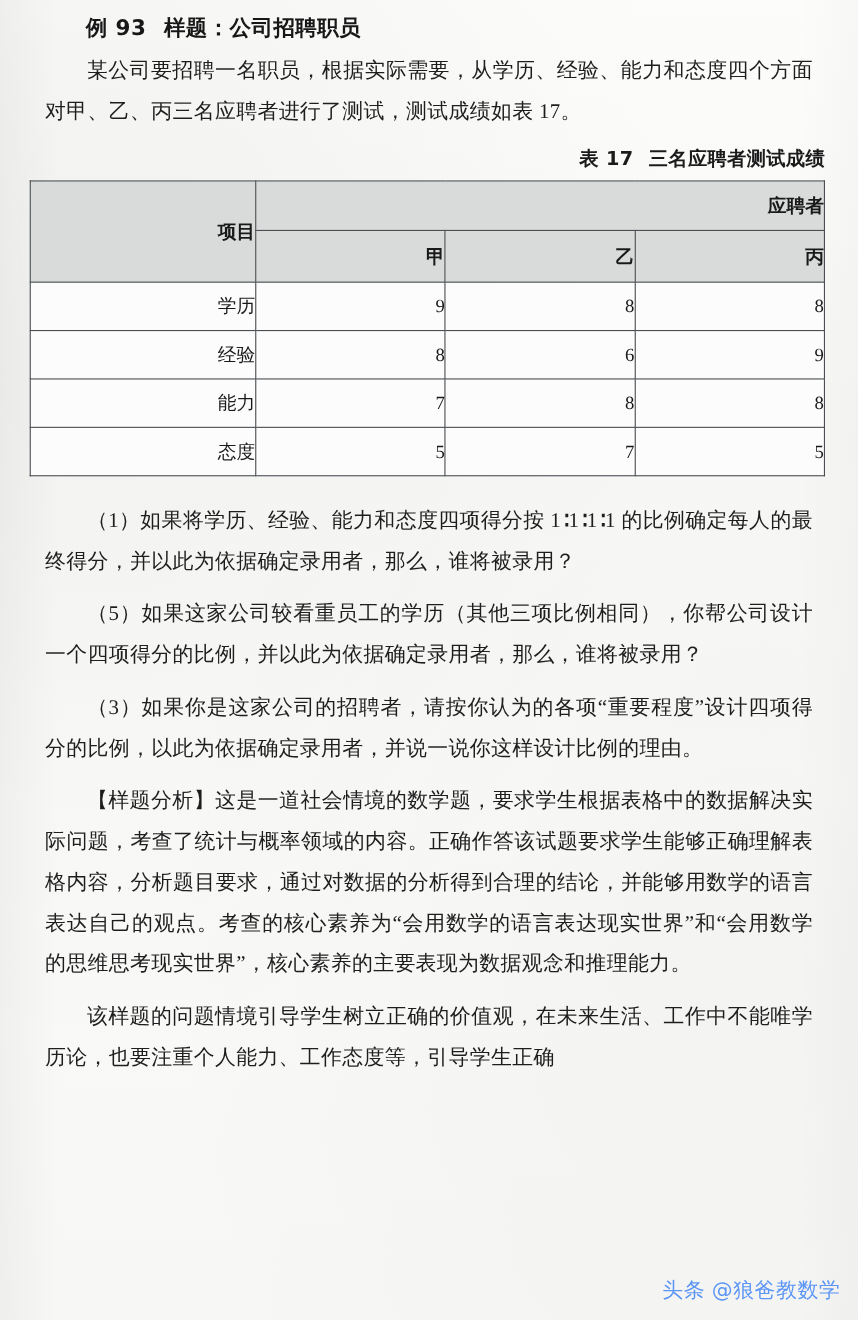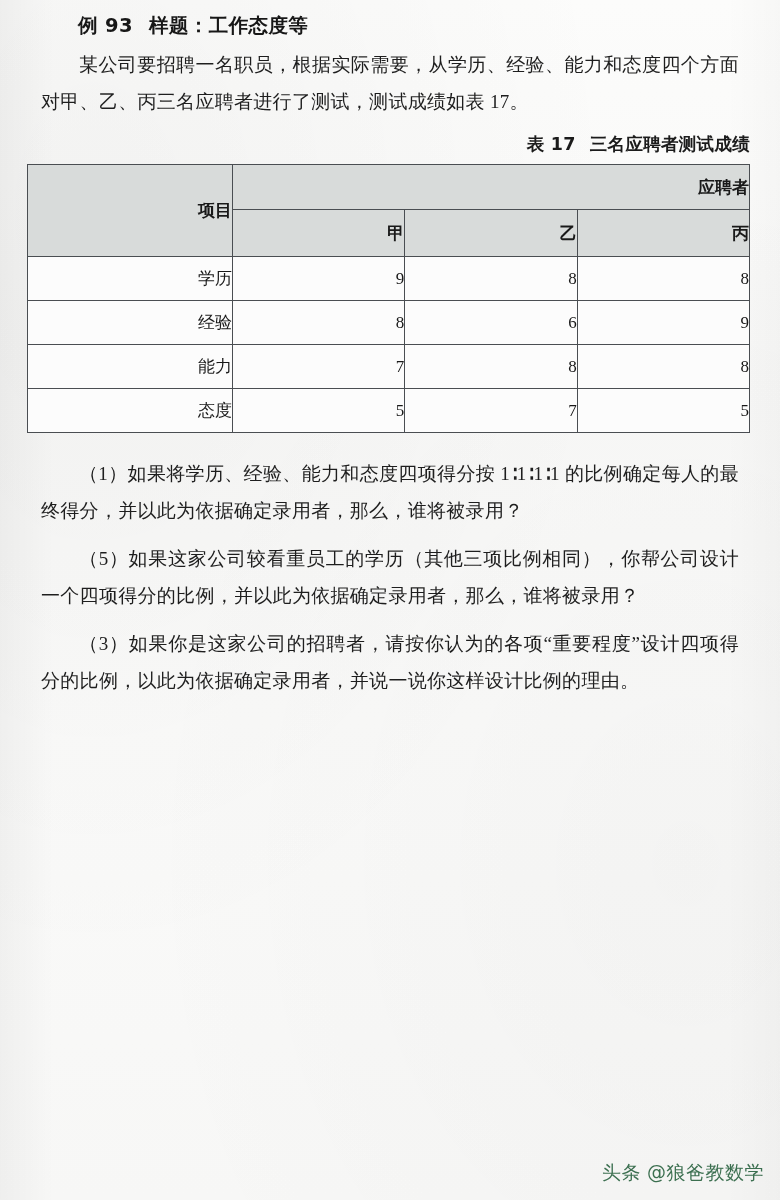--- a/index.html
+++ b/index.html
@@ -114,37 +114,37 @@
 
   .q-block { margin-top: 2px; }
   .analysis { margin-top: 2px; }
 
   .watermark {
     position: absolute;
     right: 16px;
     bottom: 14px;
     font-size: 19px;
     font-family: "DejaVu Sans", "Liberation Sans", sans-serif;
-    color: #14532d;
+    color: #3b82f6;
     opacity: 0.82;
     letter-spacing: 0.5px;
     z-index: 5;
     white-space: nowrap;
   }
   .watermark .wm-src { margin-right: 6px; }
 </style>
 </head>
 <body>
 
 <div class="page"></div>
 
 <div class="content">
 
   <h1 class="title">
-    <span class="num">例 93</span><span>样题：工作态度等</span>
+    <span class="num">例 93</span><span>样题：公司招聘职员</span>
   </h1>
 
   <p class="body-text indent first">某公司要招聘一名职员，根据实际需要，从学历、经验、能力和态度四个方面对甲、乙、丙三名应聘者进行了测试，测试成绩如表 17。</p>
 
   <div class="table-caption">
     <span class="cap-num">表 17</span><span>三名应聘者测试成绩</span>
   </div>
 
   <div class="tbl-wrap">
     <table class="score-table">
@@ -187,18 +187,22 @@
       </tbody>
     </table>
   </div>
 
   <div class="q-block">
     <p class="body-text indent" style="margin-top:22px">（1）如果将学历、经验、能力和态度四项得分按 1∶1∶1∶1 的比例确定每人的最终得分，并以此为依据确定录用者，那么，谁将被录用？</p>
     <p class="body-text indent">（5）如果这家公司较看重员工的学历（其他三项比例相同），你帮公司设计一个四项得分的比例，并以此为依据确定录用者，那么，谁将被录用？</p>
     <p class="body-text indent">（3）如果你是这家公司的招聘者，请按你认为的各项“重要程度”设计四项得分的比例，以此为依据确定录用者，并说一说你这样设计比例的理由。</p>
   </div>
 
+  <div class="analysis">
+    <p class="body-text indent">【样题分析】这是一道社会情境的数学题，要求学生根据表格中的数据解决实际问题，考查了统计与概率领域的内容。正确作答该试题要求学生能够正确理解表格内容，分析题目要求，通过对数据的分析得到合理的结论，并能够用数学的语言表达自己的观点。考查的核心素养为“会用数学的语言表达现实世界”和“会用数学的思维思考现实世界”，核心素养的主要表现为数据观念和推理能力。</p>
+    <p class="body-text indent">该样题的问题情境引导学生树立正确的价值观，在未来生活、工作中不能唯学历论，也要注重个人能力、工作态度等，引导学生正确</p>
+  </div>
 
 </div>
 
 <div class="watermark">
   <span class="wm-src">头条</span><span>@狼爸教数学</span>
 </div>
 
 </body></html>

